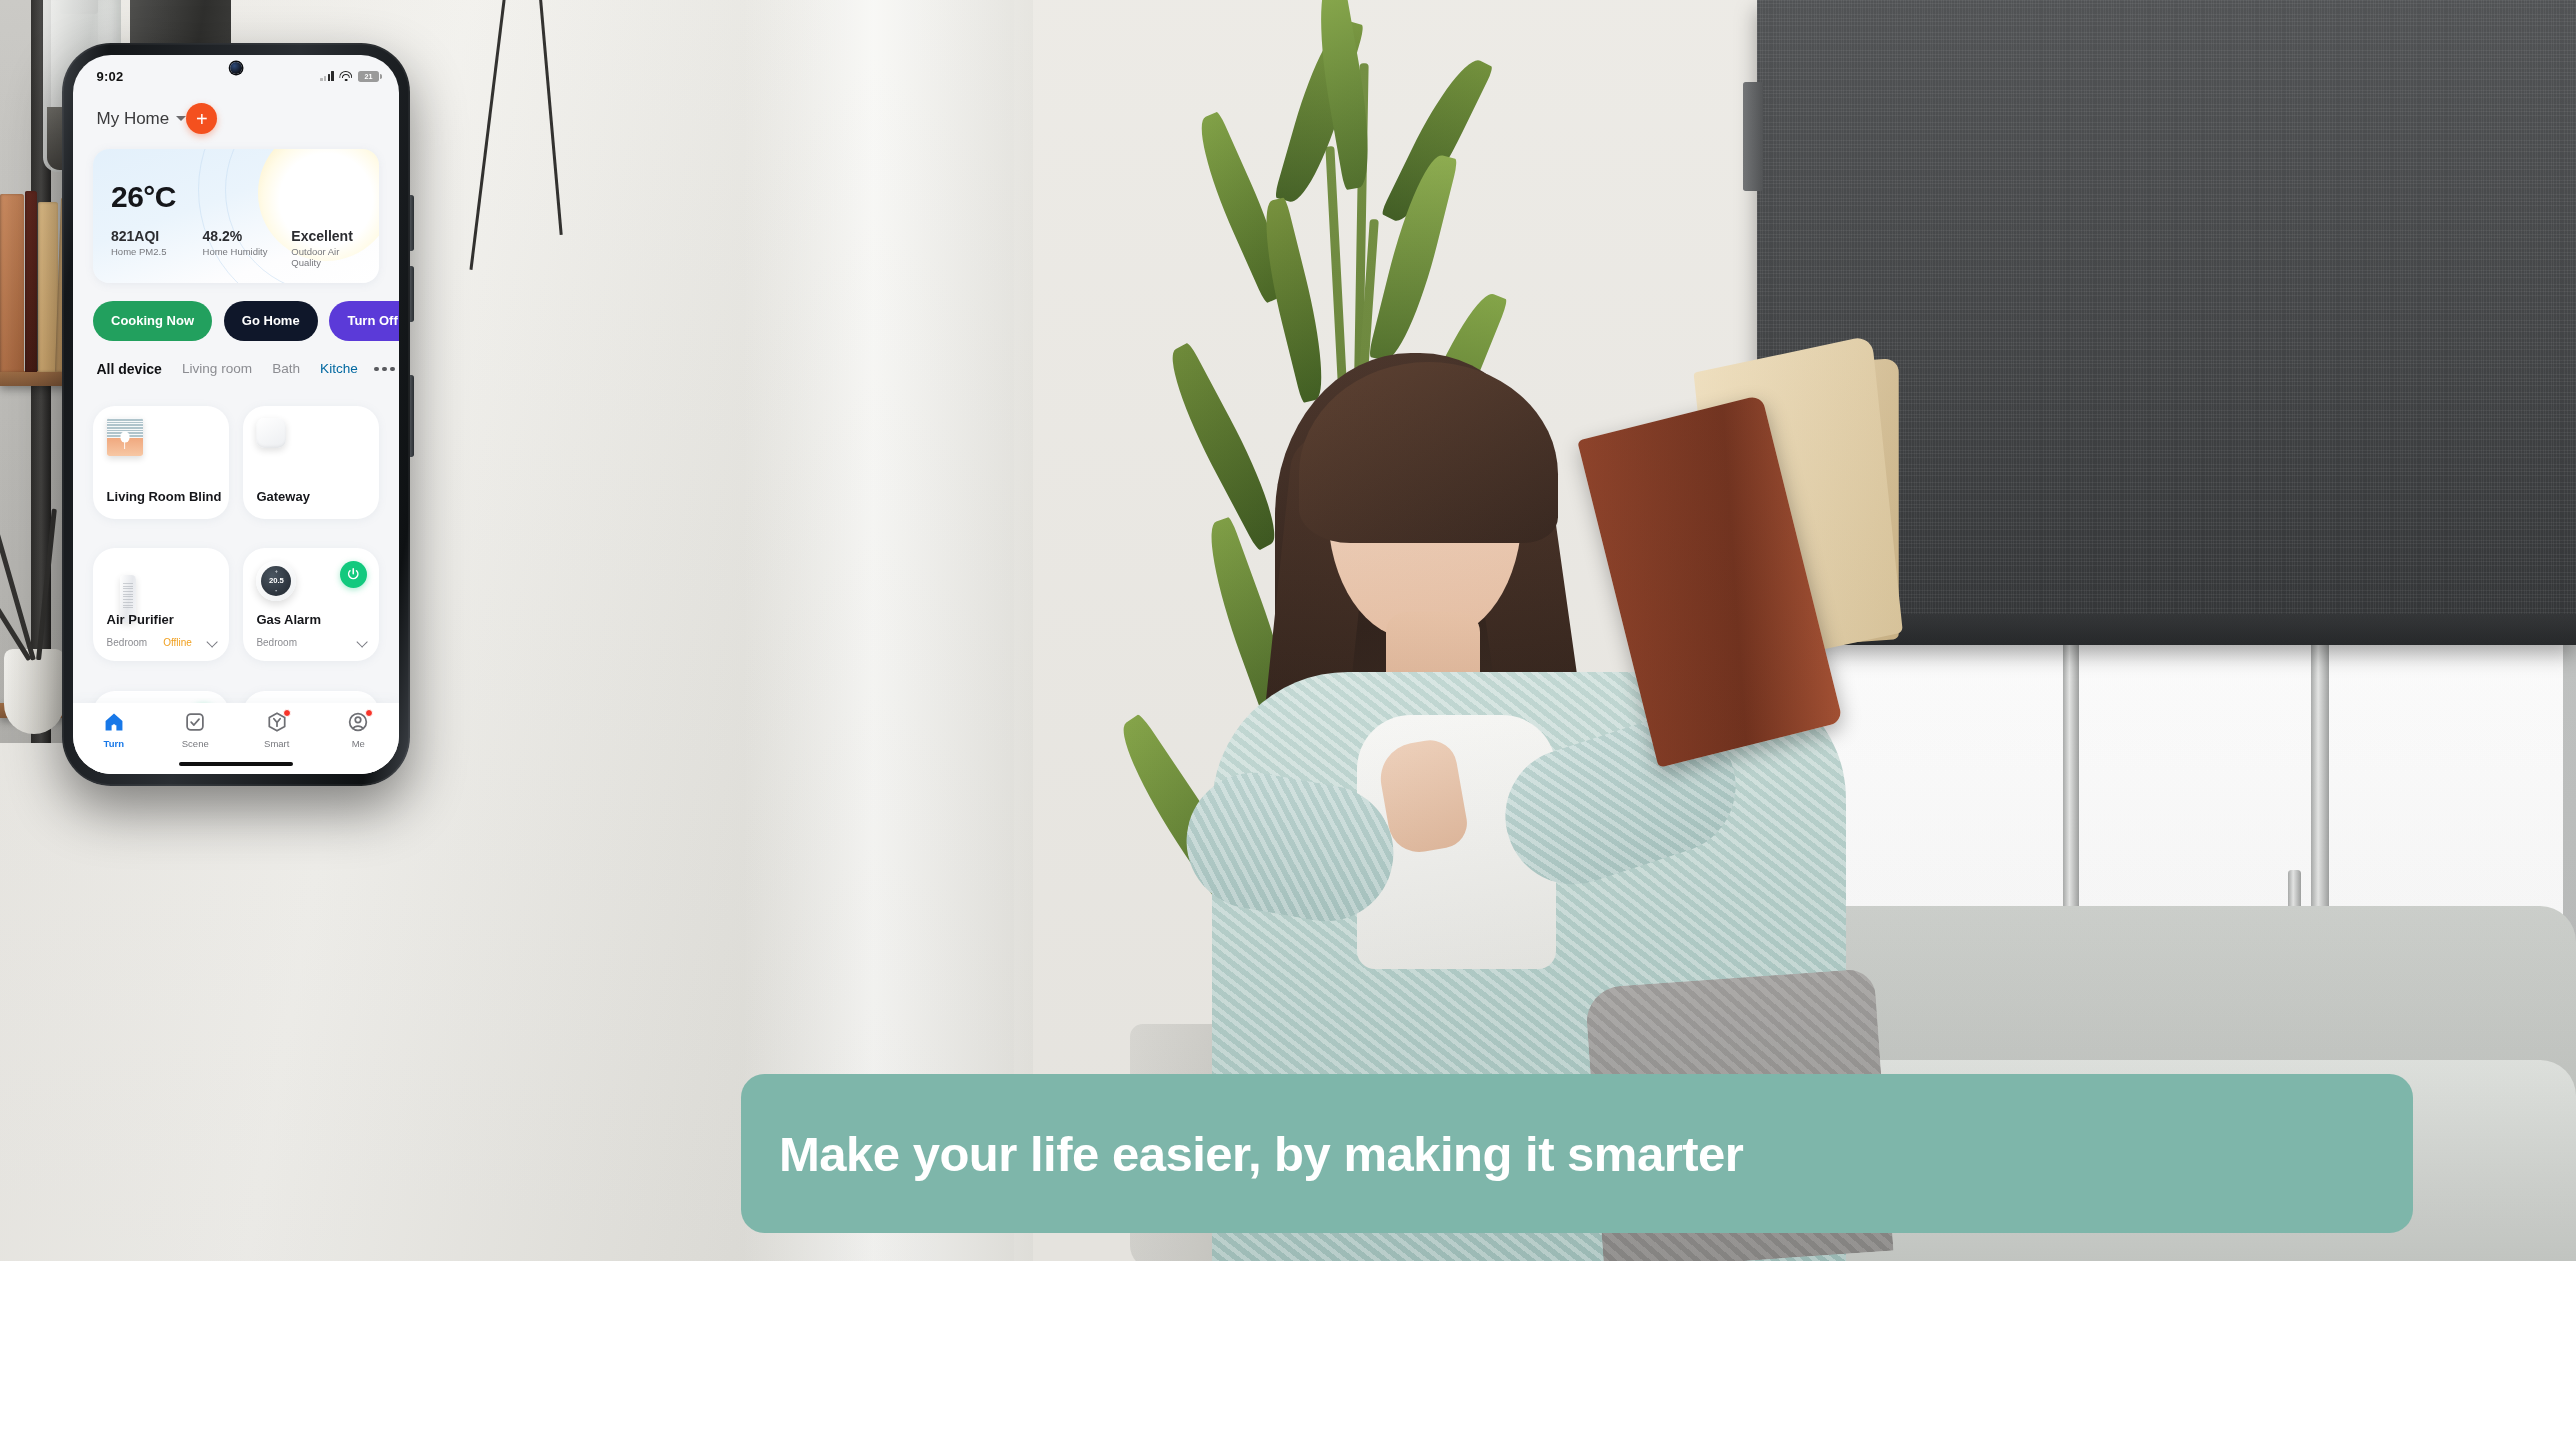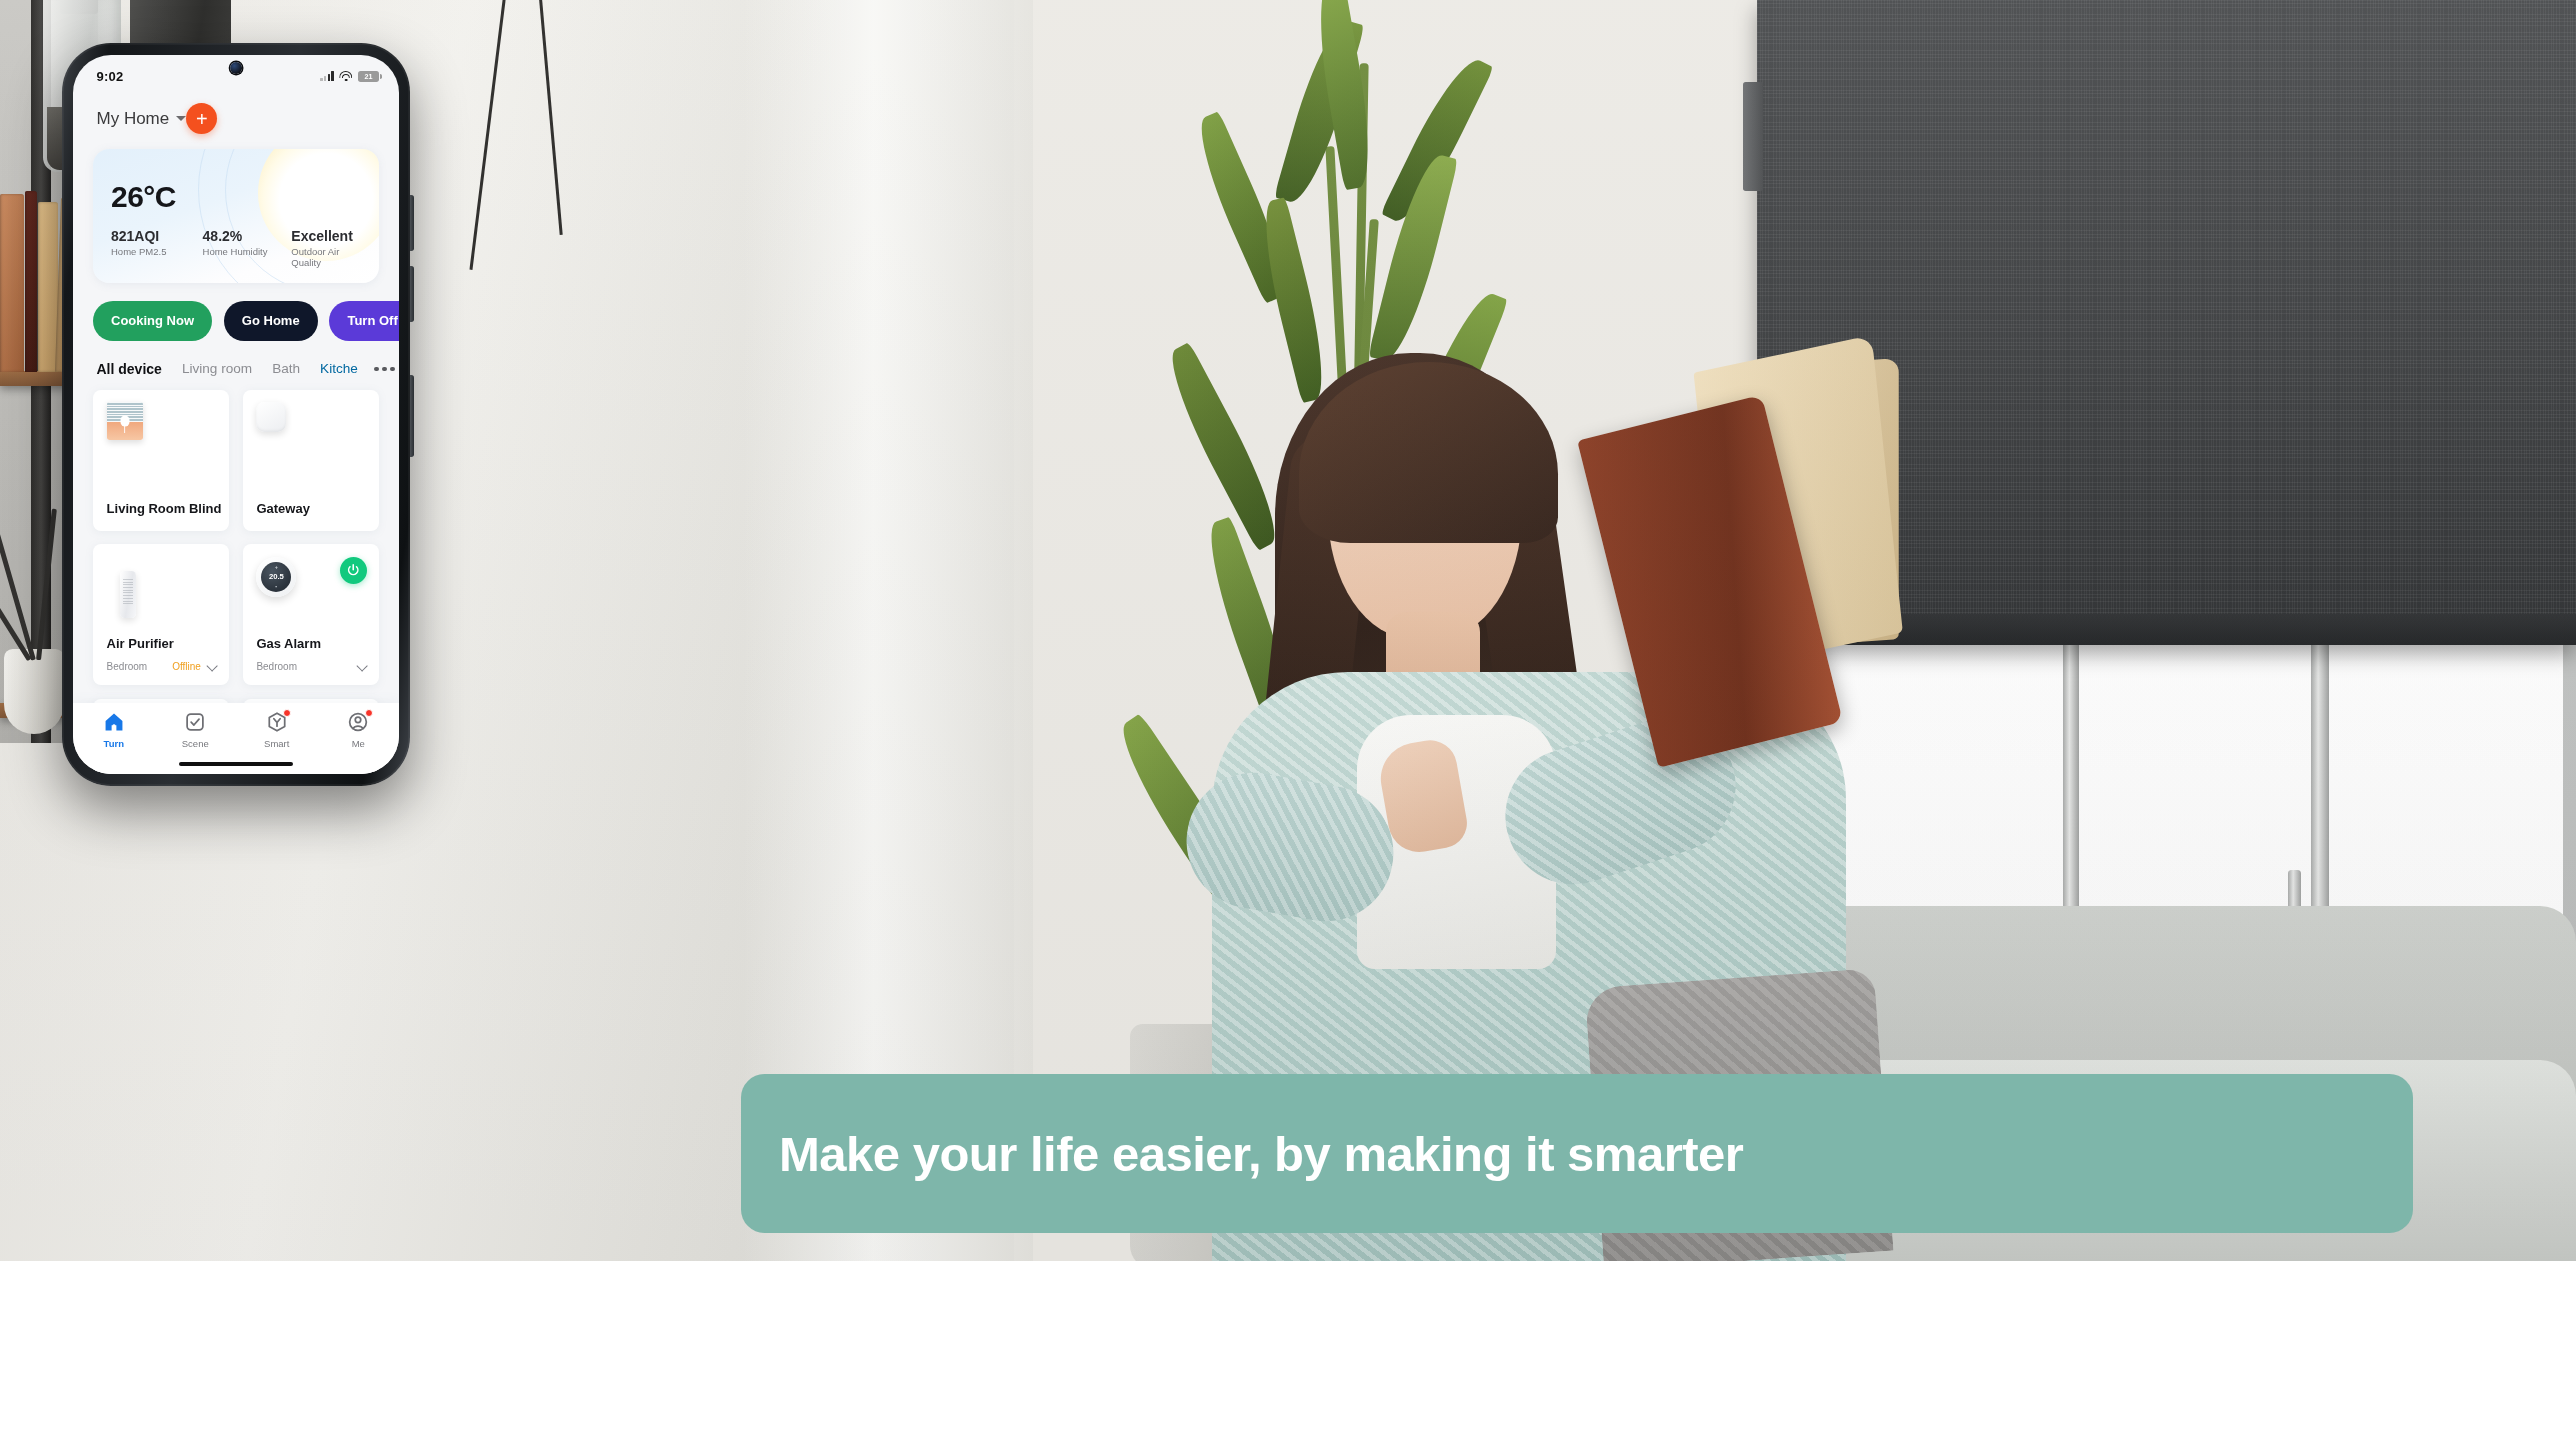--- a/index.html
+++ b/index.html
@@ -390,32 +390,33 @@
     display: flex; gap: 3.6px; margin-left: -3.6px;
   }
   .tabs-more i { width: 4.5px; height: 4.5px; border-radius: 50%; background: #58595e; display: block; }
 
   
   .dev-grid {
     margin: 12.7px 20px 0 20px;
     display: grid; grid-template-columns: 1fr 1fr; gap: 13.6px;
   }
   .dev-card {
-    background: #fff; border-radius: 8px; height: 141px;
+    background: #fff; border-radius: 22px; height: 113px;
     position: relative; padding: 14.5px 13.6px 11px 13.6px;
     box-shadow: 0 1.8px 8.2px rgba(130,145,170,.1);
+    margin-top: 16px;
   }
   .dev-name {
     position: absolute; left: 13.6px; bottom: 34px;
     font-size: 13px; font-weight: 600; color: #15161a;
   }
   .dev-name.single { bottom: 14.5px; }
   .dev-meta {
     position: absolute; left: 13.6px; bottom: 12.7px;
-    display: flex; align-items: center; gap: 25px;
+    display: flex; align-items: center; gap: 16px;
     font-size: 10px; color: #8b8c91;
   }
   .dev-offline { color: #f0a020; font-weight: 400; }
   .chev-down {
     position: absolute; right: 12.7px; bottom: 14.5px;
     width: 8.2px; height: 8.2px;
     border-right: 1.8px solid #787981; border-bottom: 1.8px solid #787981;
     transform: rotate(45deg);
   }
   .pwr {

